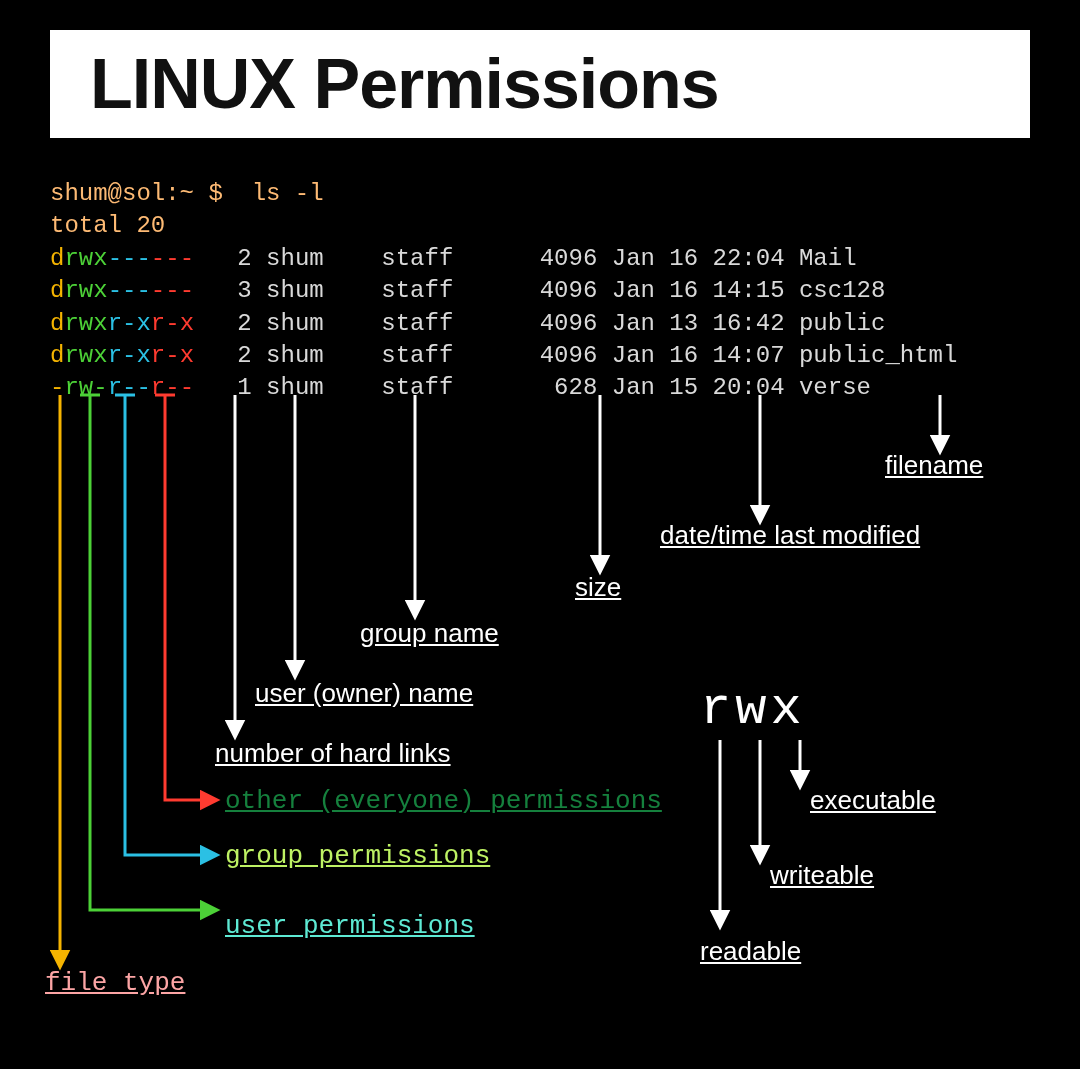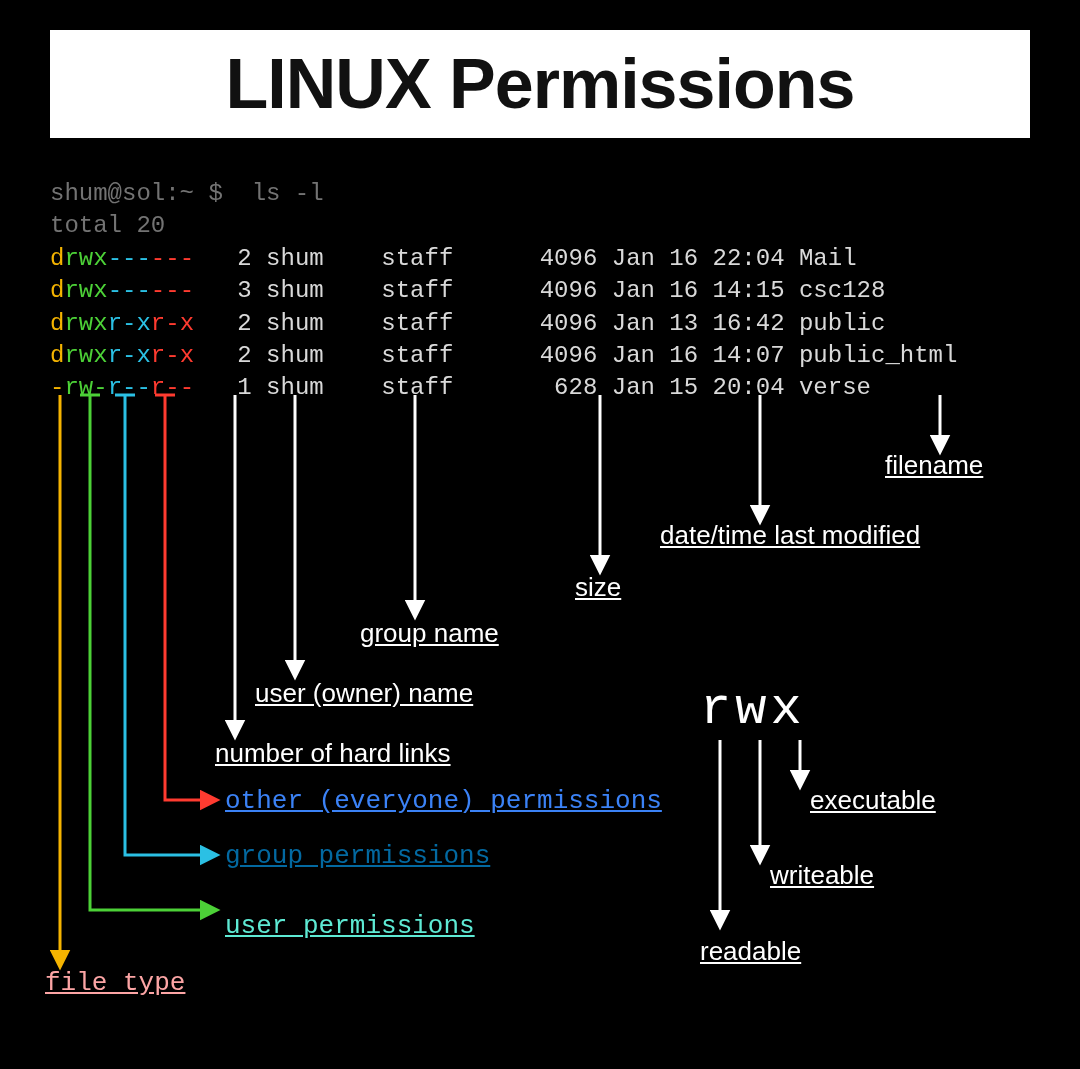--- a/index.html
+++ b/index.html
@@ -12,54 +12,53 @@
     font-family: "Courier New", monospace;
     color: #fff;
     position: relative;
     overflow: hidden;
   }
   .title-box {
     background: #fff;
     color: #111;
     padding: 14px 40px;
     margin: 30px 50px 20px 50px;
-    text-align: center;
     font-family: Arial, Helvetica, sans-serif;
     font-weight: 900;
     font-size: 70px;
     letter-spacing: -1px;
   }
   .term {
     padding: 20px 50px 0 50px;
     font-size: 24px;
     line-height: 1.35;
     white-space: pre;
   }
-  .prompt { color: #737373; }
+  .prompt { color: #fdba74; }
   .dtype  { color: #f5b400; } 
   .uperm  { color: #4cd137; } 
   .gperm  { color: #2bc0e4; } 
   .operm  { color: #ff3b30; } 
   .rest   { color: #d9d9d9; margin-top: 36px; }
   .svg-layer {
     position: absolute;
     left: 0; top: 0;
     width: 1080px; height: 1069px;
     pointer-events: none;
   }
   .lbl {
     position: absolute;
     font-size: 26px;
     font-family: Arial, Helvetica, sans-serif;
     color: #fff;
     white-space: nowrap;
     text-decoration: underline;
   }
-  .lbl.red   { color: #3b82f6; font-family: "Courier New", monospace; }
-  .lbl.cyan  { color: #0369a1; font-family: "Courier New", monospace; }
+  .lbl.red   { color: #15803d; font-family: "Courier New", monospace; }
+  .lbl.cyan  { color: #bef264; font-family: "Courier New", monospace; }
   .lbl.green { color: #5eead4; font-family: "Courier New", monospace; margin-top: 15px; }
   .lbl.yellow{ color: #fca5a5; font-family: "Courier New", monospace; }
   .rwx {
     position: absolute;
     font-family: "Courier New", monospace;
     font-size: 52px;
     color: #fff;
     letter-spacing: 4px;
   }
 </style>

